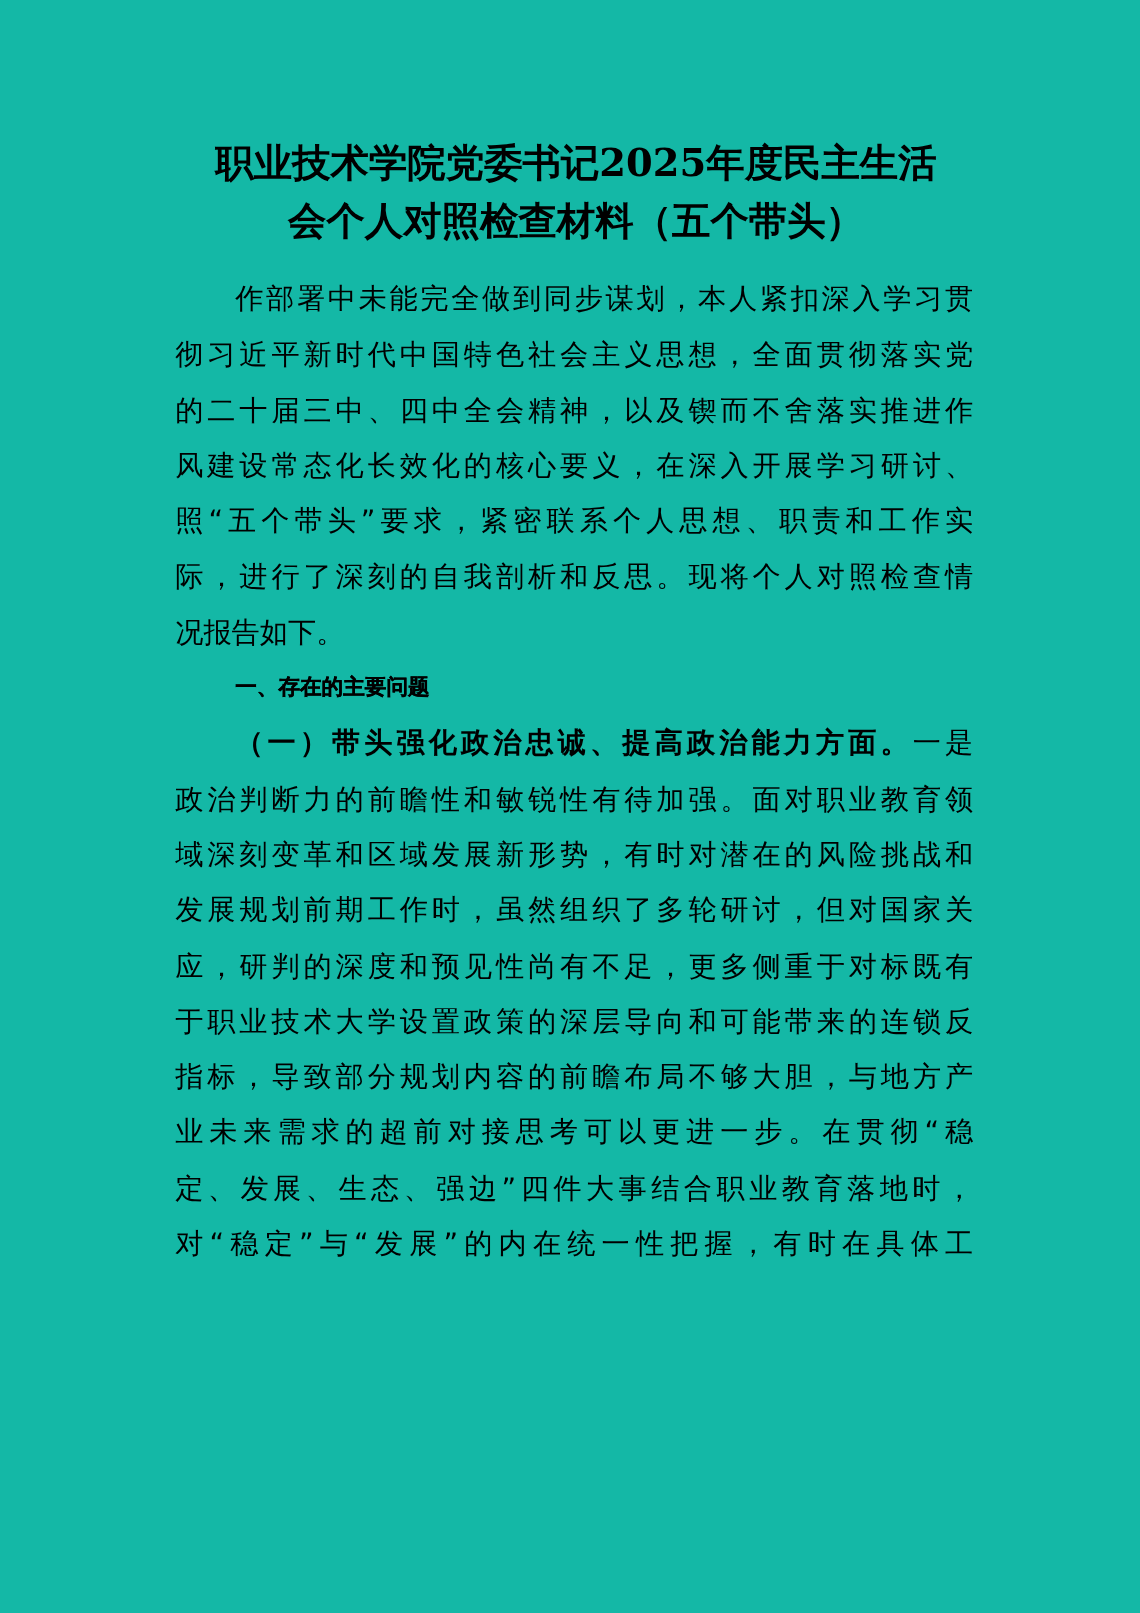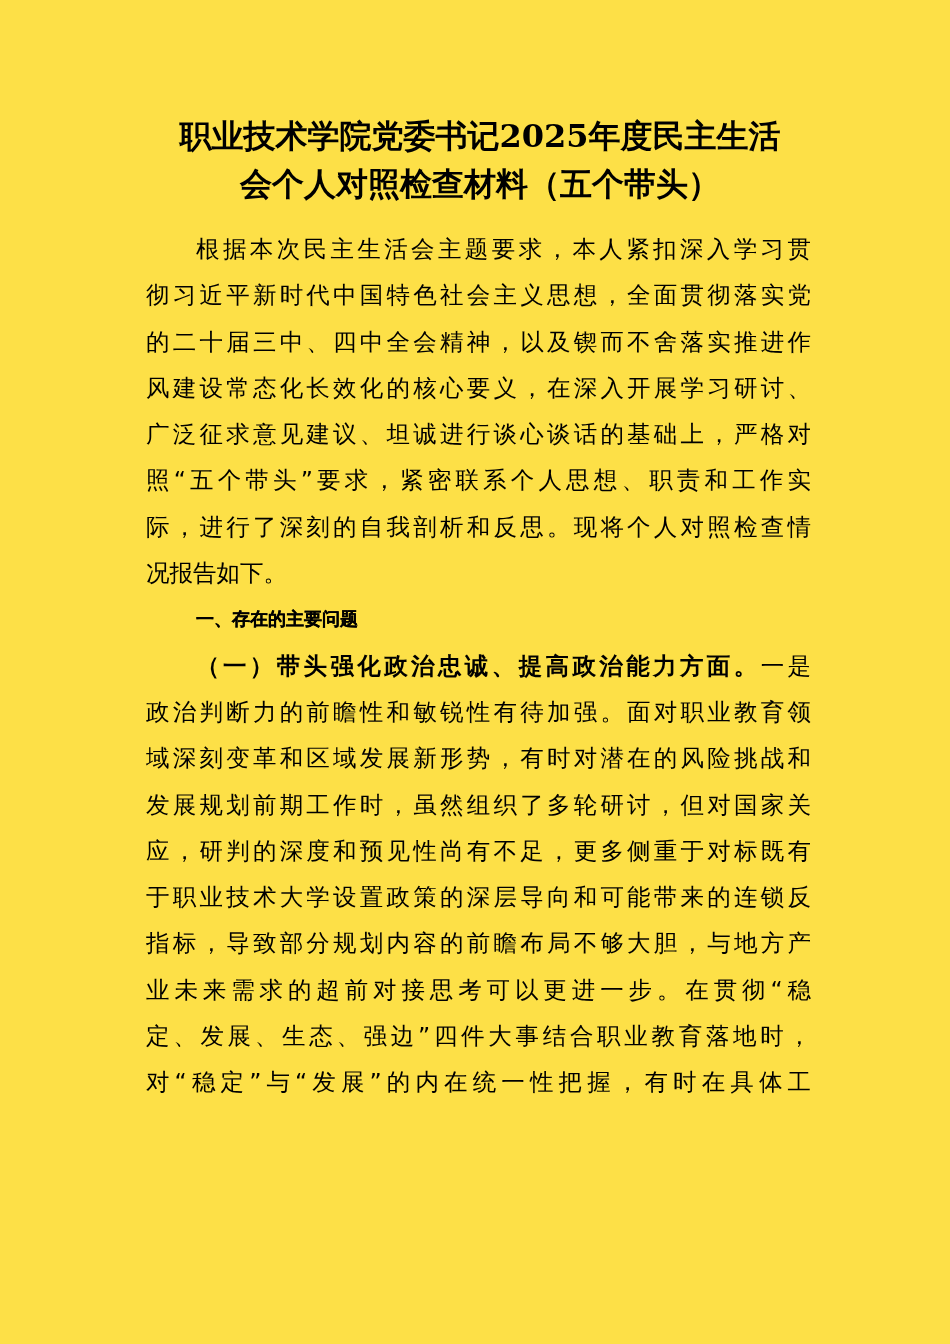--- a/index.html
+++ b/index.html
@@ -13,21 +13,21 @@
       position: relative;
       overflow: hidden;
       color: #000000;
     }
     .page {
       position: absolute;
       left: 0;
       top: 0;
       width: 950px;
       height: 1344px;
-      background: #fde047;
+      background: #14b8a6;
     }
     .title {
       position: absolute;
       left: 140px;
       top: 112px;
       width: 680px;
       text-align: center;
       font-family: "DejaVu Serif", "Liberation Serif", serif;
       font-weight: bold;
       font-size: 32px;
@@ -78,25 +78,24 @@
 
 <div class="page">
 
   <div class="title">
     <span class="line">职业技术学院党委书记2025年度民主生活</span>
     <span class="line">会个人对照检查材料（五个带头）</span>
   </div>
 
   <div class="body-text">
     <div>
-      <span class="line indent">根据本次民主生活会主题要求，本人紧扣深入学习贯</span>
+      <span class="line indent">作部署中未能完全做到同步谋划，本人紧扣深入学习贯</span>
       <span class="line">彻习近平新时代中国特色社会主义思想，全面贯彻落实党</span>
       <span class="line">的二十届三中、四中全会精神，以及锲而不舍落实推进作</span>
       <span class="line">风建设常态化长效化的核心要义，在深入开展学习研讨、</span>
-      <span class="line">广泛征求意见建议、坦诚进行谈心谈话的基础上，严格对</span>
       <span class="line">照“五个带头”要求，紧密联系个人思想、职责和工作实</span>
       <span class="line">际，进行了深刻的自我剖析和反思。现将个人对照检查情</span>
       <span class="line last">况报告如下。</span>
     </div>
 
     <div class="heading1">
       <span class="line indent last"><span class="txt">一、存在的主要问题</span></span>
     </div>
 
     <div>

